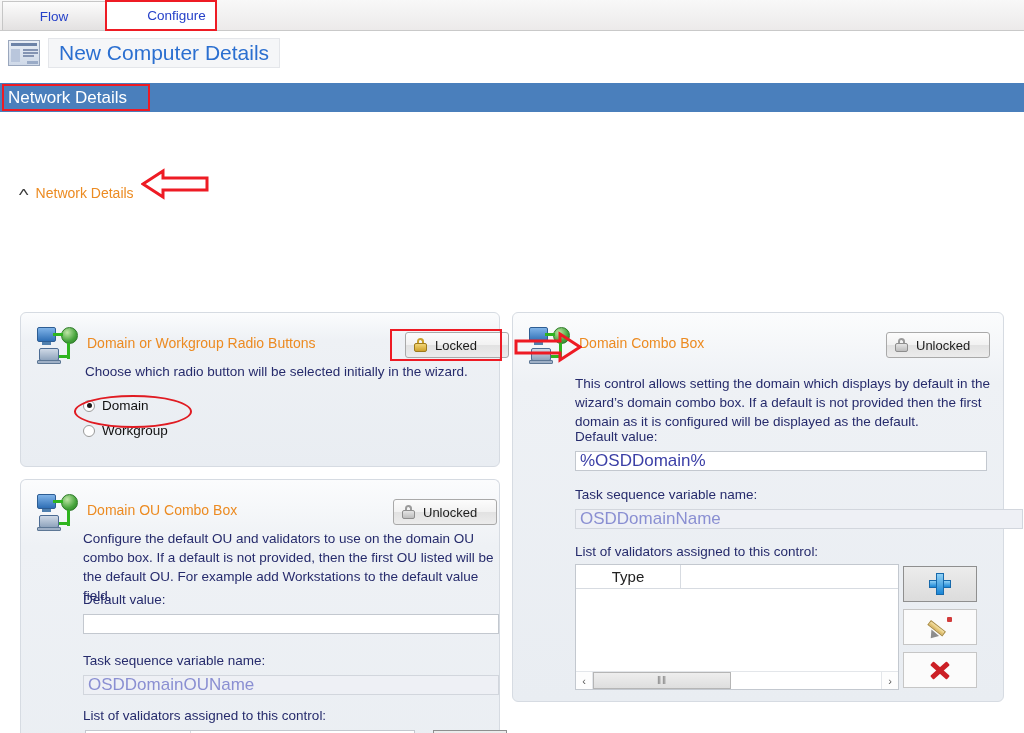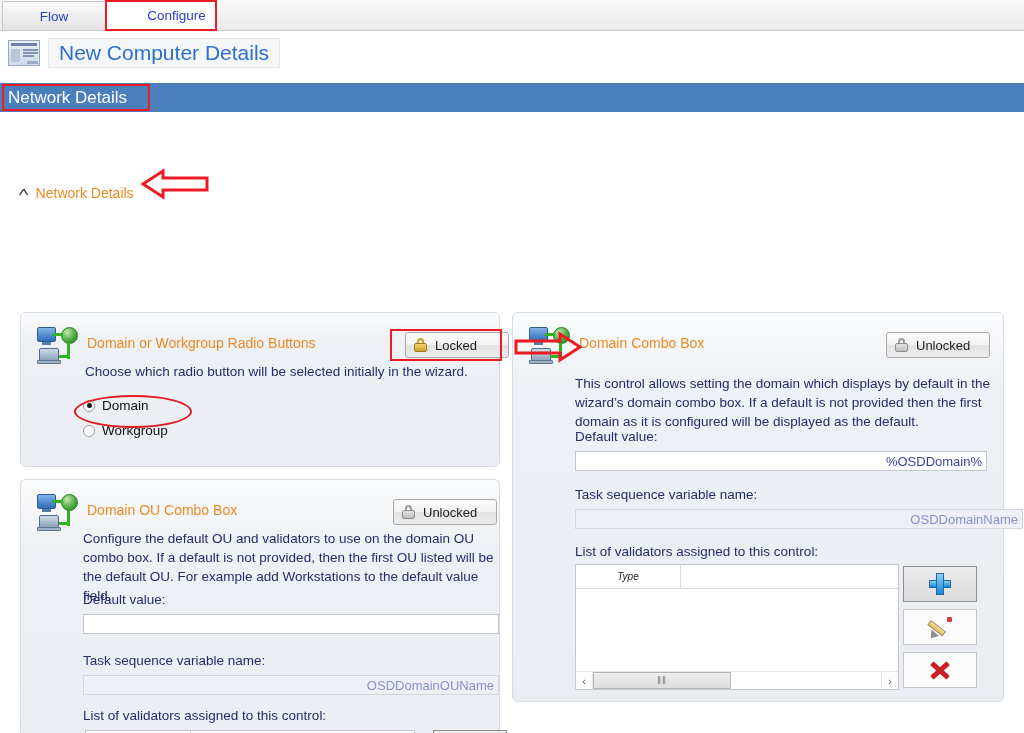--- a/index.html
+++ b/index.html
@@ -166,21 +166,21 @@
     border:2.5px solid #ee1b24;box-sizing:border-box;pointer-events:none;
   }
 
   .fieldlabel{position:absolute;color:#262b6c;font-size:13.5px;}
   .textbox{
     position:absolute;height:20px;
     background:#ffffff;border:1px solid #c3c8cf;
     box-sizing:border-box;
     display:flex;align-items:center;
     padding:0 4px;
-    font-size:13px;color:#3b3fa6;justify-content:flex-end;
+    font-size:17px;color:#3b3fa6;
   }
   .textbox.readonly{background:#eef0f5;border-color:#d2d6dd;color:#8a8fd2;}
 
   
   .radio-row{position:absolute;display:flex;align-items:center;gap:7px;font-size:13.5px;color:#111111;}
   .radio{
     width:12px;height:12px;border-radius:50%;
     background:#ffffff;border:1px solid #9a9a9a;
     box-sizing:border-box;position:relative;
     display:inline-block;
@@ -195,22 +195,22 @@
   }
 
   
   .grid{
     position:absolute;background:#ffffff;border:1px solid #c3c8cf;box-sizing:border-box;
   }
   .grid-head{
     display:flex;height:23px;border-bottom:1px solid #d7dbe1;background:#ffffff;
   }
   .grid-head .th{
-    font-size:10px;color:#222;display:flex;align-items:center;justify-content:center;
-    border-right:1px solid #d7dbe1;box-sizing:border-box;font-style:italic;
+    font-size:15px;color:#222;display:flex;align-items:center;justify-content:center;
+    border-right:1px solid #d7dbe1;box-sizing:border-box;
   }
   .grid-head .th.c1{width:105px;}
   .grid-head .th.c2{flex:1;border-right:none;}
   .grid-row{display:flex;height:26px;align-items:center;font-size:13.5px;color:#111;}
   .grid-row .td.c1{width:105px;padding-left:14px;box-sizing:border-box;}
   .grid-row .td.c2{flex:1;padding-left:26px;box-sizing:border-box;}
 
   .hscroll{
     position:absolute;left:0;bottom:0;height:18px;width:100%;
     background:#ffffff;border-top:1px solid #e3e6ea;

